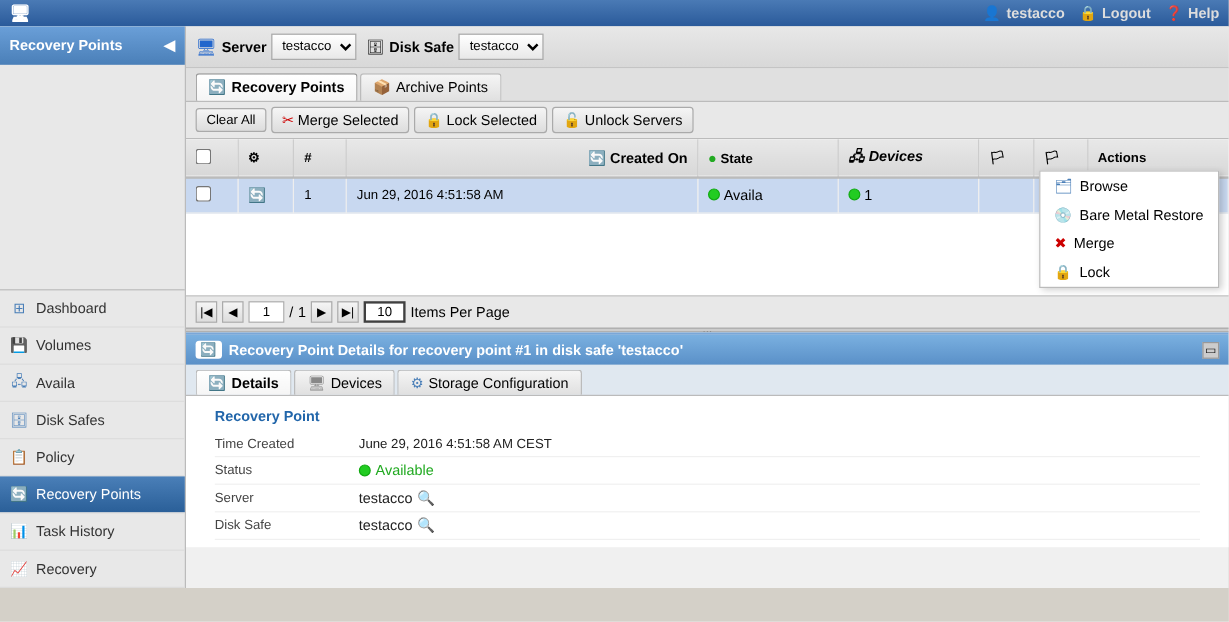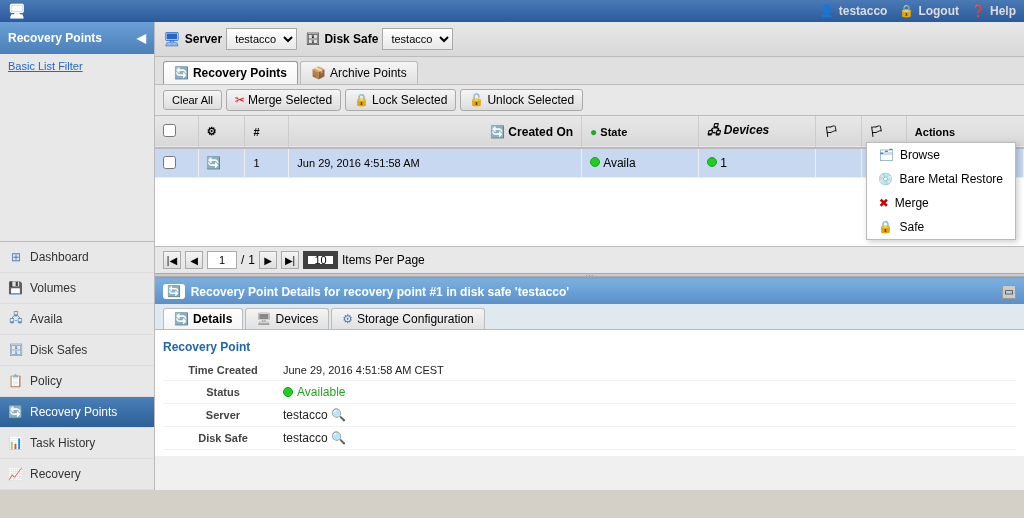--- a/index.html
+++ b/index.html
@@ -222,21 +222,21 @@
     .page-input {
       width: 30px;
       height: 18px;
       border: 1px solid #aaa;
       text-align: center;
       font-size: 11px;
     }
     .perpage-input {
       width: 35px;
       height: 18px;
-      border: 5px solid #404040;
+      border: 2px solid #404040;
       text-align: center;
       font-size: 11px;
     }
 
     
     .dropdown-menu {
       position: absolute;
       right: 8px;
       top: 28px;
       background: white;
@@ -286,41 +286,40 @@
       border-radius: 3px 3px 0 0;
       display: flex;
       align-items: center;
       gap: 4px;
     }
     .details-tab.active {
       background: linear-gradient(to bottom, #fff, #f5f5f5);
       font-weight: bold;
     }
     .details-content {
-      padding: 6px 8px;
+      padding: 6px 24px;
       background: white;
     }
     .details-section-title {
       font-weight: bold;
       color: #2266aa;
       font-size: 12px;
       padding: 4px 0 6px 0;
     }
     .detail-row {
       display: flex;
       padding: 4px 0;
       border-bottom: 1px solid #f0f0f0;
       align-items: center;
     }
     .detail-label {
       width: 120px;
-      font-weight: bold;
+      font-weight: normal;
       color: #444;
       font-size: 11px;
-      text-align: center;
     }
     .detail-value {
       color: #222;
       font-size: 11px;
       display: flex;
       align-items: center;
       gap: 4px;
     }
 
     
@@ -380,21 +379,20 @@
   </div>
 </div>
 
 <div class="main-layout">
 
   <div class="sidebar">
     <div class="sidebar-header">
       <span>Recovery Points</span>
       <span style="cursor:pointer;">◀</span>
     </div>
-    <div class="sidebar-filter">Basic List Filter</div>
     <div class="sidebar-spacer"></div>
     <div class="sidebar-nav">
       <div class="sidebar-nav-item">
         <span class="nav-icon" style="color:#4a7fb8;">⊞</span>
         <span>Dashboard</span>
       </div>
       <div class="sidebar-nav-item">
         <span class="nav-icon" style="color:#4a7fb8;">💾</span>
         <span>Volumes</span>
       </div>
@@ -460,21 +458,21 @@
       <button class="toolbar-btn">
         <span style="color:#cc0000;">✂</span>
         <span>Merge Selected</span>
       </button>
       <button class="toolbar-btn">
         <span style="color:#888;">🔒</span>
         <span>Lock Selected</span>
       </button>
       <button class="toolbar-btn">
         <span style="color:#cc8800;">🔓</span>
-        <span>Unlock Selected</span>
+        <span>Unlock Servers</span>
       </button>
     </div>
 
     <div class="table-container" style="max-height:130px; position:relative;">
       <table>
         <thead>
           <tr>
             <th style="width:22px;"><input type="checkbox" class="checkbox" style=""></th>
             <th style="width:22px;">⚙</th>
             <th style="width:30px;">#</th>
@@ -524,21 +522,21 @@
         <div class="dropdown-item">
           <span style="color:#cc6600;">💿</span>
           <span>Bare Metal Restore</span>
         </div>
         <div class="dropdown-item">
           <span style="color:#cc0000;">✖</span>
           <span>Merge</span>
         </div>
         <div class="dropdown-item">
           <span style="color:#cc8800;">🔒</span>
-          <span>Safe</span>
+          <span>Lock</span>
         </div>
       </div>
     </div>
 
     <div class="pagination">
       <button class="page-btn">|◀</button>
       <button class="page-btn">◀</button>
       <input class="page-input" type="text" value="1" style="">
       <span>/</span>
       <span>1</span>

